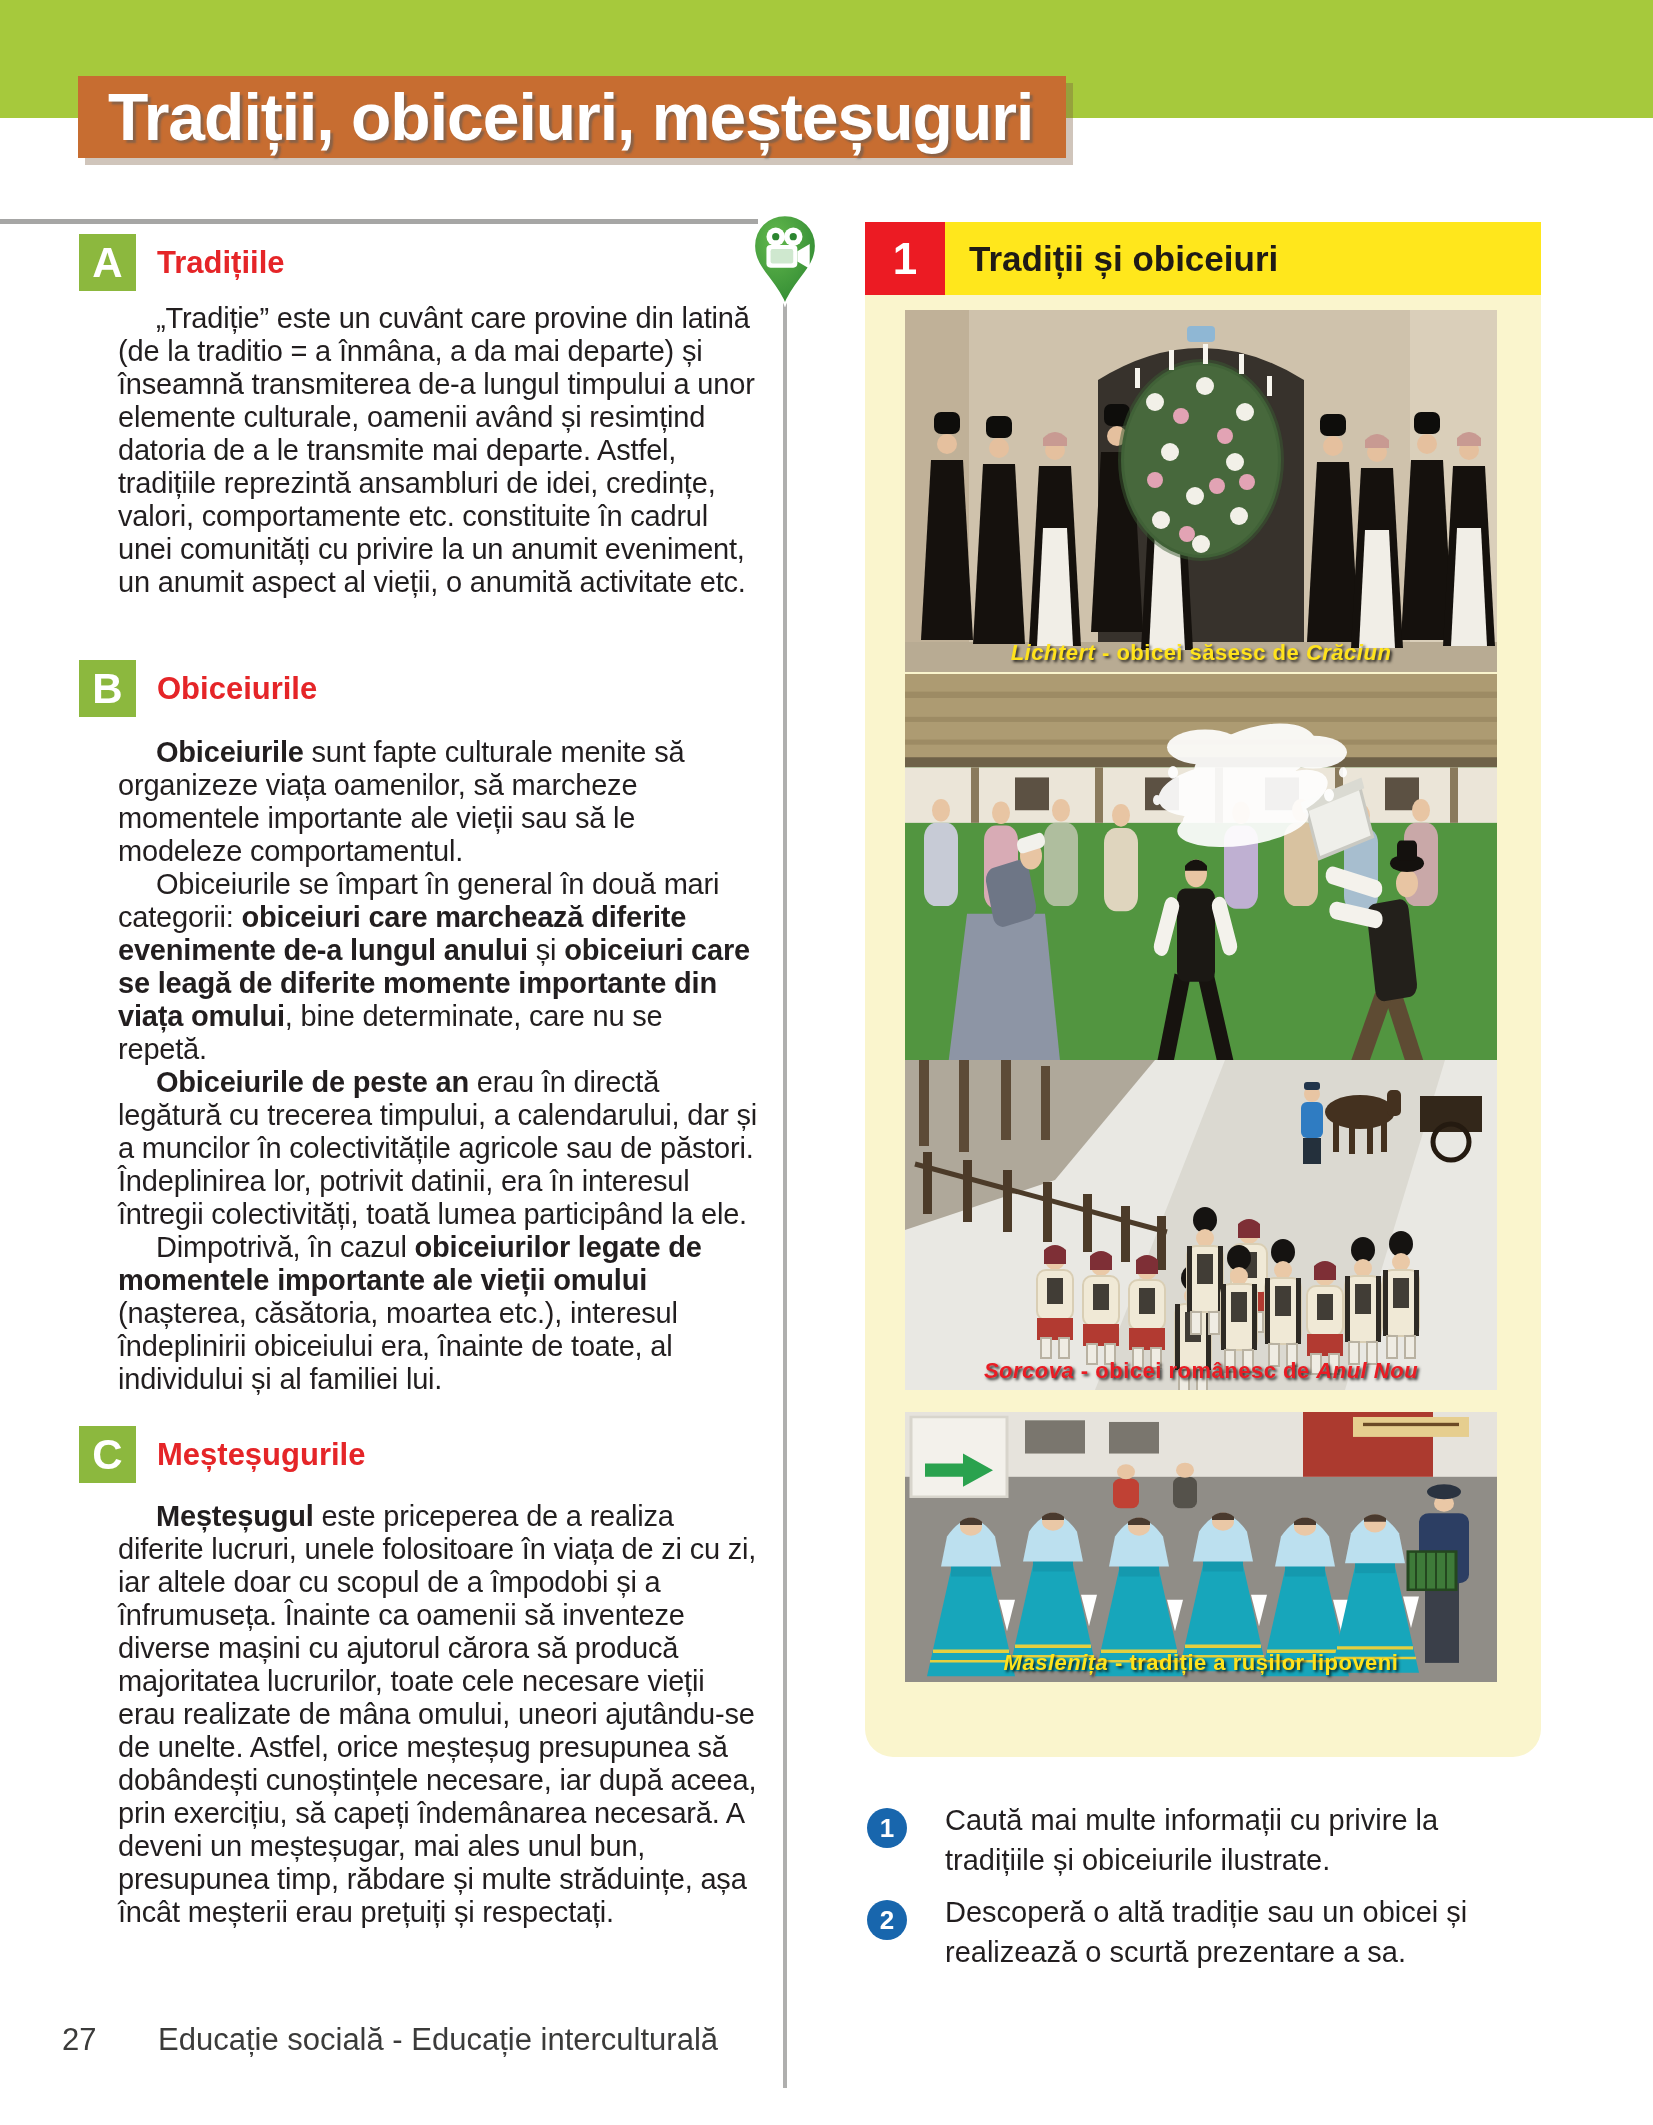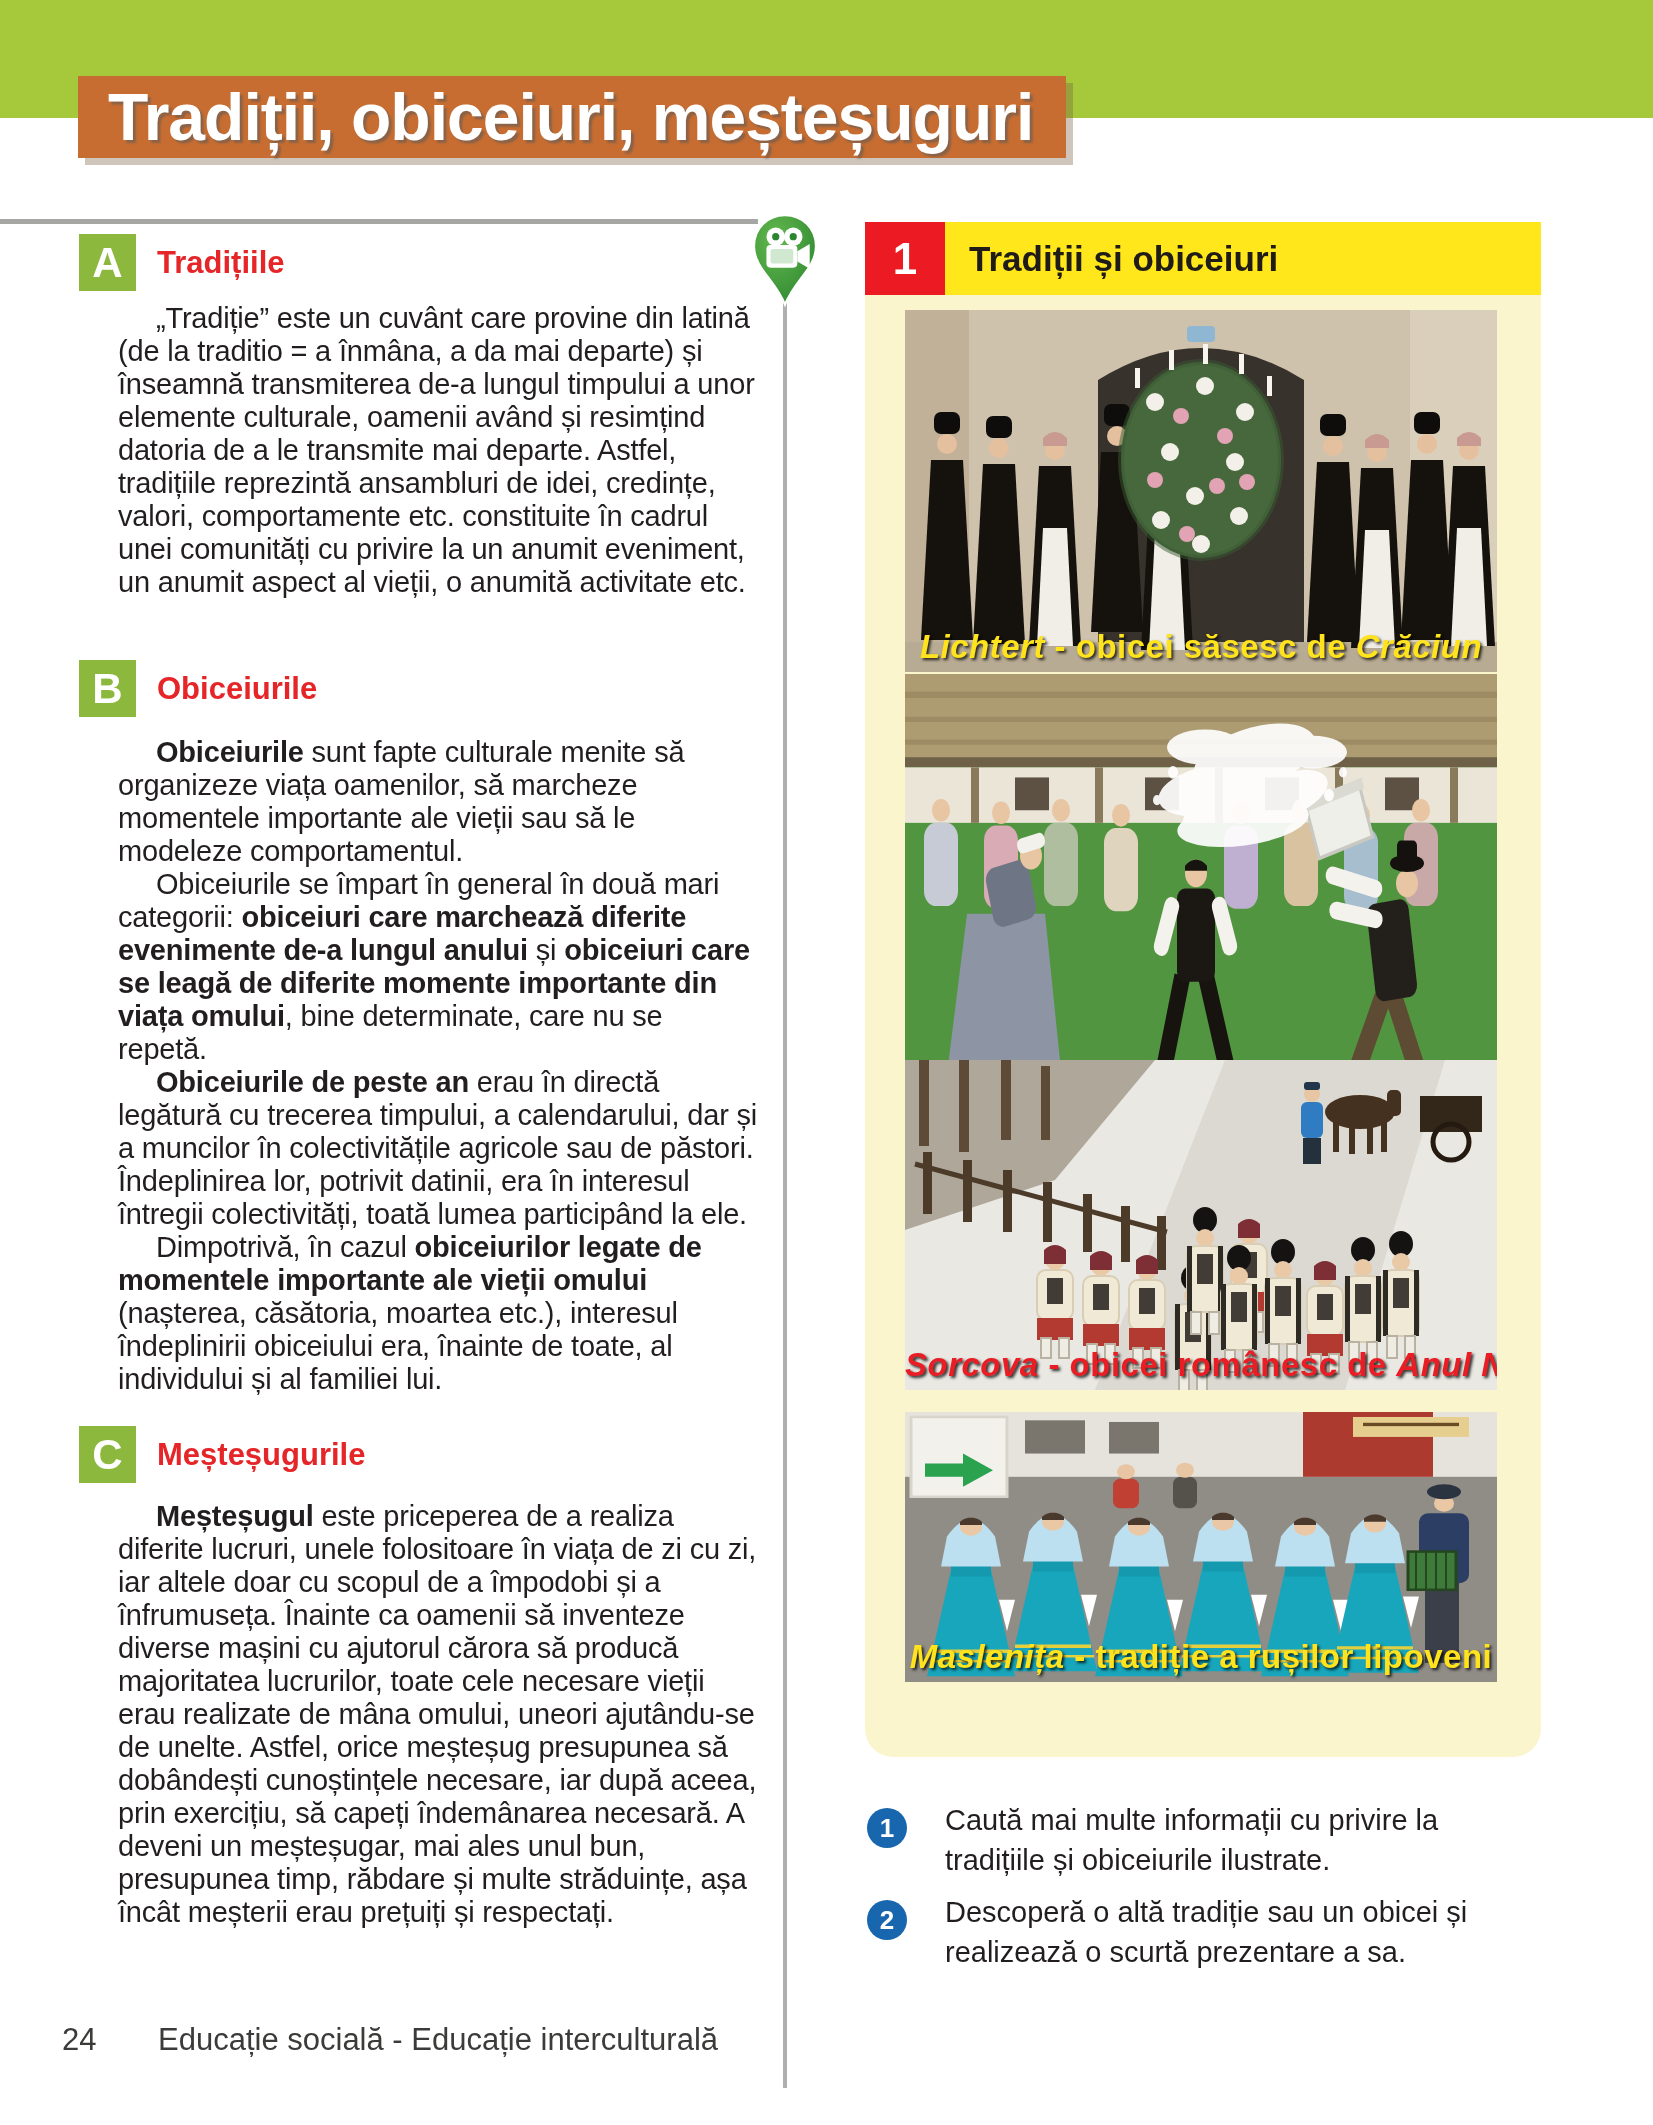--- a/index.html
+++ b/index.html
@@ -33,21 +33,21 @@
   .panel{position:absolute;left:865px;top:222px;width:676px;height:1535px;background:#FAF5CD;
          border-radius:0 0 28px 28px;}
   .panel-num{position:absolute;left:0;top:0;width:80px;height:73px;background:#EC1B23;color:#fff;
              font-weight:bold;font-size:44px;text-align:center;line-height:73px;}
   .panel-title{position:absolute;left:80px;top:0;width:596px;height:73px;background:#FFE71C;
                color:#1F1B16;font-weight:bold;font-size:35px;line-height:73px;padding-left:24px;
                box-sizing:border-box;white-space:nowrap;}
   .photo{position:absolute;left:40px;width:592px;overflow:hidden;background:#777;}
   .photo svg{display:block;width:100%;height:100%;}
   .caption{position:absolute;left:0;right:0;bottom:6px;text-align:center;font-weight:bold;
-           font-size:33px;letter-spacing:.5px;text-shadow:2px 2px 3px rgba(0,0,0,.8);white-space:nowrap;}
+           font-size:22px;letter-spacing:.5px;text-shadow:2px 2px 3px rgba(0,0,0,.8);white-space:nowrap;}
 
   
   .task{position:absolute;left:867px;width:664px;}
   .task-num{position:absolute;left:0;top:8px;width:40px;height:40px;border-radius:50%;background:#1866AD;
             color:#fff;font-weight:bold;font-size:26px;text-align:center;line-height:40px;}
   .task-text{margin-left:78px;font-size:29px;line-height:40px;color:#221E1F;}
 
   
   .footer-num{position:absolute;left:62px;top:2022px;font-size:31px;color:#3B3B3A;}
   .footer-text{position:absolute;left:158px;top:2022px;font-size:31px;color:#3B3B3A;}
@@ -376,16 +376,16 @@
 
   <div class="task" style="top:1800px;">
     <div class="task-num">1</div>
     <div class="task-text">Caută mai multe informații cu privire la tradițiile și obiceiurile ilustrate.</div>
   </div>
   <div class="task" style="top:1892px;">
     <div class="task-num">2</div>
     <div class="task-text">Descoperă o altă tradiție sau un obicei și realizează o scurtă prezentare a sa.</div>
   </div>
 
-  <div class="footer-num">24</div>
+  <div class="footer-num">27</div>
   <div class="footer-text">Educație socială - Educație interculturală</div>
 
 </div>
 
 </body></html>

